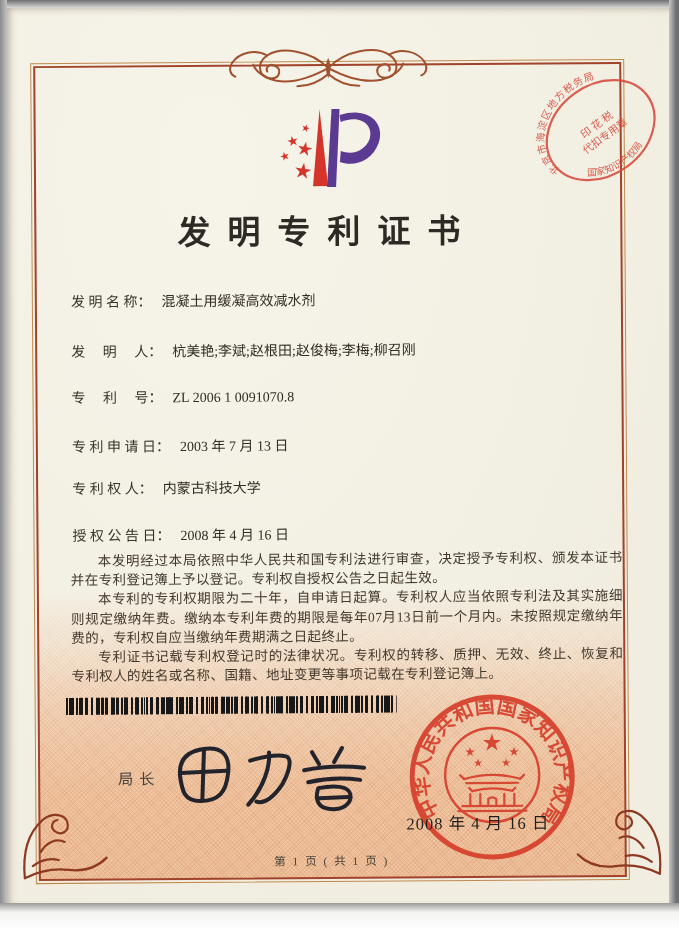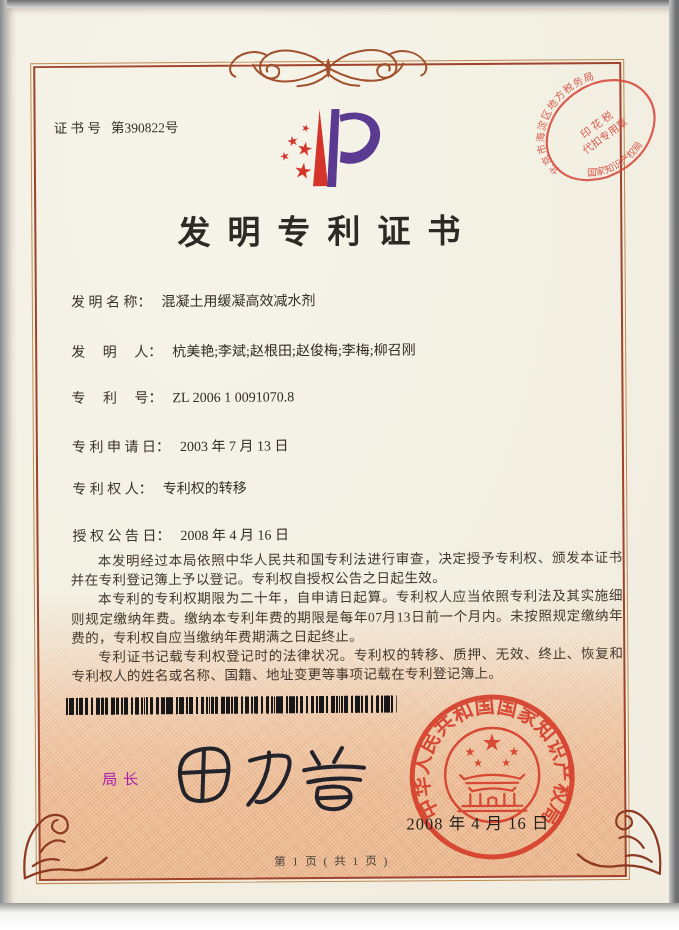--- a/index.html
+++ b/index.html
@@ -43,21 +43,21 @@
   .r1{top:289px}.r2{top:339px}.r3{top:385px}.r4{top:434px}.r5{top:476px}.r6{top:523px}
   
   .body-text{position:absolute;left:70px;top:550px;width:552px;font-size:13.5px;
     line-height:19.2px;letter-spacing:.4px;text-align:justify;color:#44392d;}
   .body-text p{margin:0;text-indent:2em;}
   
   .barcode{position:absolute;left:64px;top:696px;width:331px;height:17px;
     background:repeating-linear-gradient(90deg,#171717 0 2px,transparent 2px 5px),
       repeating-linear-gradient(90deg,transparent 0 3px,#171717 3px 5px,transparent 5px 11px),
       repeating-linear-gradient(90deg,#171717 0 1px,transparent 1px 6px,#171717 6px 8px,transparent 8px 13px);}
-  .sig-label{position:absolute;left:100px;top:766px;font-size:15px;letter-spacing:6px;color:#a21caf;}
+  .sig-label{position:absolute;left:116px;top:766px;font-size:15px;letter-spacing:6px;color:#404040;}
   .issue-date{position:absolute;left:404px;top:811px;width:176px;font-size:16.5px;
     letter-spacing:1px;color:#211f1b;z-index:4;}
   .page-footer{position:absolute;left:33px;top:852px;width:592px;text-align:center;
     font-size:11.5px;letter-spacing:2px;color:#4a443a;}
   svg{position:absolute;overflow:visible;}
   .svg-logo{left:276px;top:103px;}
   .svg-sig{left:164px;top:738px;z-index:3;}
   .svg-seal{left:398px;top:686px;z-index:2;opacity:.93;}
   .svg-stamp{left:533px;top:62px;opacity:.88;}
   .svg-orn-top{left:222px;top:38px;}
@@ -110,23 +110,20 @@
     </svg>
     <svg class="svg-orn-br" width="94" height="76" viewBox="0 0 94 76">
       <g transform="translate(94,0) scale(-1,1)" stroke="#8e3a22" stroke-width="2.2" fill="none" stroke-linecap="round">
         <path d="M6,70 C4,48 8,26 24,12 C34,4 47,6 49,15 C51,24 42,28 36,23 C32,20 33,13 39,12"></path>
         <path d="M6,70 C18,64 34,60 50,62 C66,64 78,60 88,50"></path>
         <path d="M22,44 C28,34 38,30 46,34"></path>
         <path d="M14,58 C22,52 32,50 40,52"></path>
       </g>
     </svg>
 
-    <div class="cert-no">
-      <span>证 书 号</span><span class="val">第390822号</span>
-    </div>
 
     <svg class="svg-logo" width="126" height="92" viewBox="0 0 126 92">
       <polygon points="46,6 39,83 54,83" fill="#d5342b"></polygon>
       <polygon points="58,6 53,84 62,84 66,6" fill="#5a3b91"></polygon>
       <path d="M66,12 C94,3 112,20 105,40 C98,59 80,64 66,59 L67,48 C80,53 92,47 96,36 C100,23 88,11 67,19 Z" fill="#5a3b91"></path>
       <g fill="#d5342b">
         <use href="#star" xlink:href="#star" transform="translate(32,25) scale(4) rotate(20)"></use>
         <use href="#star" xlink:href="#star" transform="translate(19,38) scale(5.5) rotate(-12)"></use>
         <use href="#star" xlink:href="#star" transform="translate(31,46) scale(7.5) rotate(10)"></use>
         <use href="#star" xlink:href="#star" transform="translate(11,53) scale(4.5) rotate(-18)"></use>
@@ -142,21 +139,21 @@
     <div class="row r2">
       <span class="flabel">发　 明　 人：</span><span class="fval">杭美艳;李斌;赵根田;赵俊梅;李梅;柳召刚</span>
     </div>
     <div class="row r3">
       <span class="flabel">专　 利　 号：</span><span class="fval">ZL 2006 1 0091070.8</span>
     </div>
     <div class="row r4">
       <span class="flabel">专 利 申 请 日：</span><span class="fval">2003 年 7 月 13 日</span>
     </div>
     <div class="row r5">
-      <span class="flabel">专 利 权 人：</span><span class="fval">专利权的转移</span>
+      <span class="flabel">专 利 权 人：</span><span class="fval">内蒙古科技大学</span>
     </div>
     <div class="row r6">
       <span class="flabel">授 权 公 告 日：</span><span class="fval">2008 年 4 月 16 日</span>
     </div>
 
     <div class="body-text">
       <p>本发明经过本局依照中华人民共和国专利法进行审查，决定授予专利权、颁发本证书并在专利登记簿上予以登记。专利权自授权公告之日起生效。</p>
       <p>本专利的专利权期限为二十年，自申请日起算。专利权人应当依照专利法及其实施细则规定缴纳年费。缴纳本专利年费的期限是每年07月13日前一个月内。未按照规定缴纳年费的，专利权自应当缴纳年费期满之日起终止。</p>
       <p>专利证书记载专利权登记时的法律状况。专利权的转移、质押、无效、终止、恢复和专利权人的姓名或名称、国籍、地址变更等事项记载在专利登记簿上。</p>
     </div>

